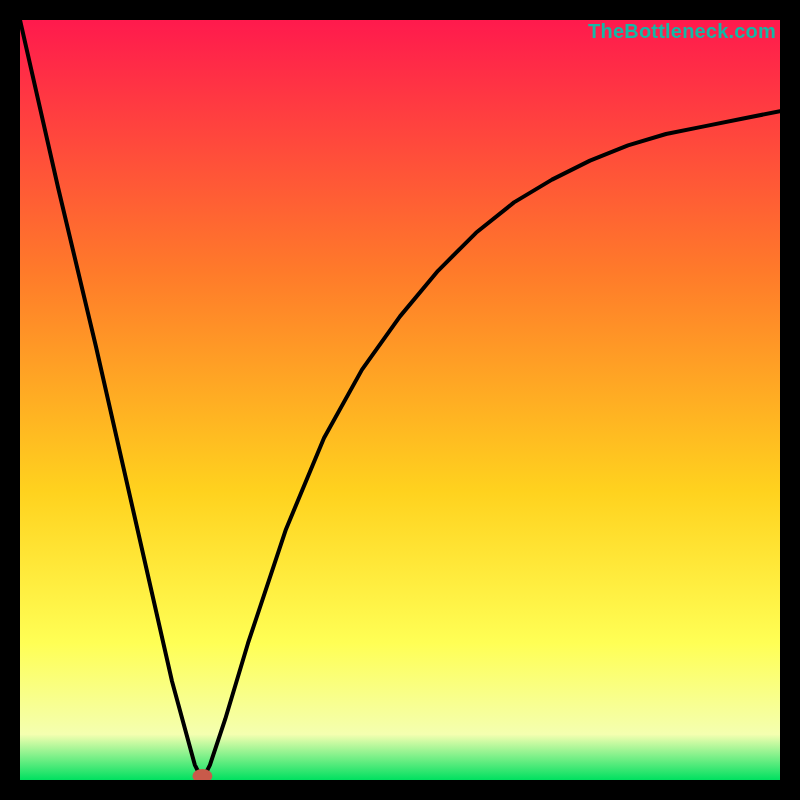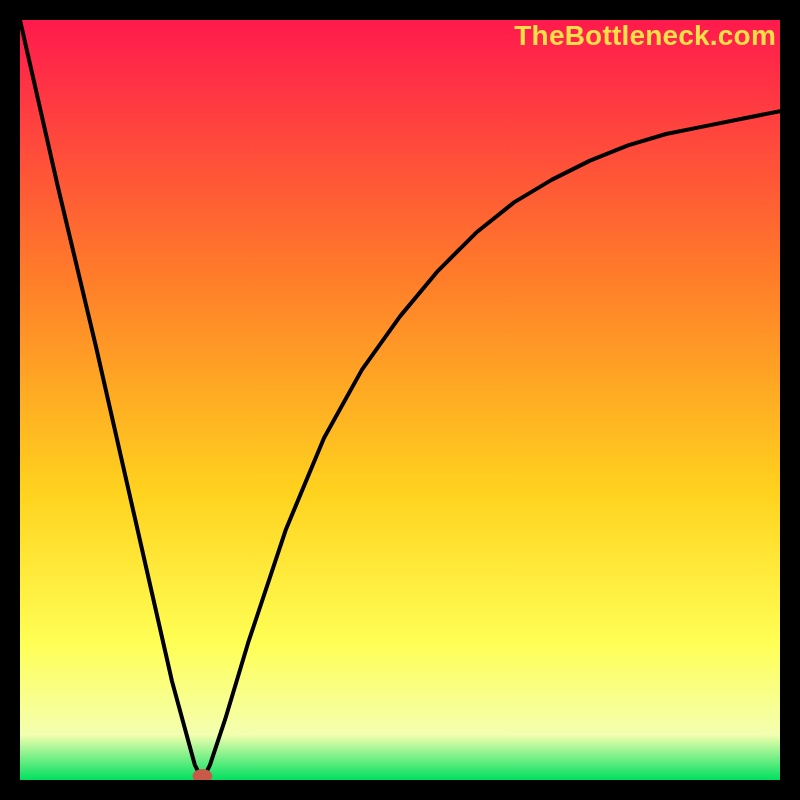--- a/index.html
+++ b/index.html
@@ -26,23 +26,23 @@
     height: 760px;
   }
   .plot svg {
     display: block;
   }
   .watermark {
     position: absolute;
     top: 20px;
     right: 24px;
     font-family: Arial, Helvetica, sans-serif;
-    font-size: 28px;
+    font-size: 20px;
     font-weight: 600;
-    color: #fde047;
+    color: #14b8a6;
     letter-spacing: 0.2px;
     user-select: none;
   }
 </style>
 </head>
 <body>
 
 <div class="frame">
   <div class="plot">
     <svg viewBox="0 0 760 760" width="760" height="760">

